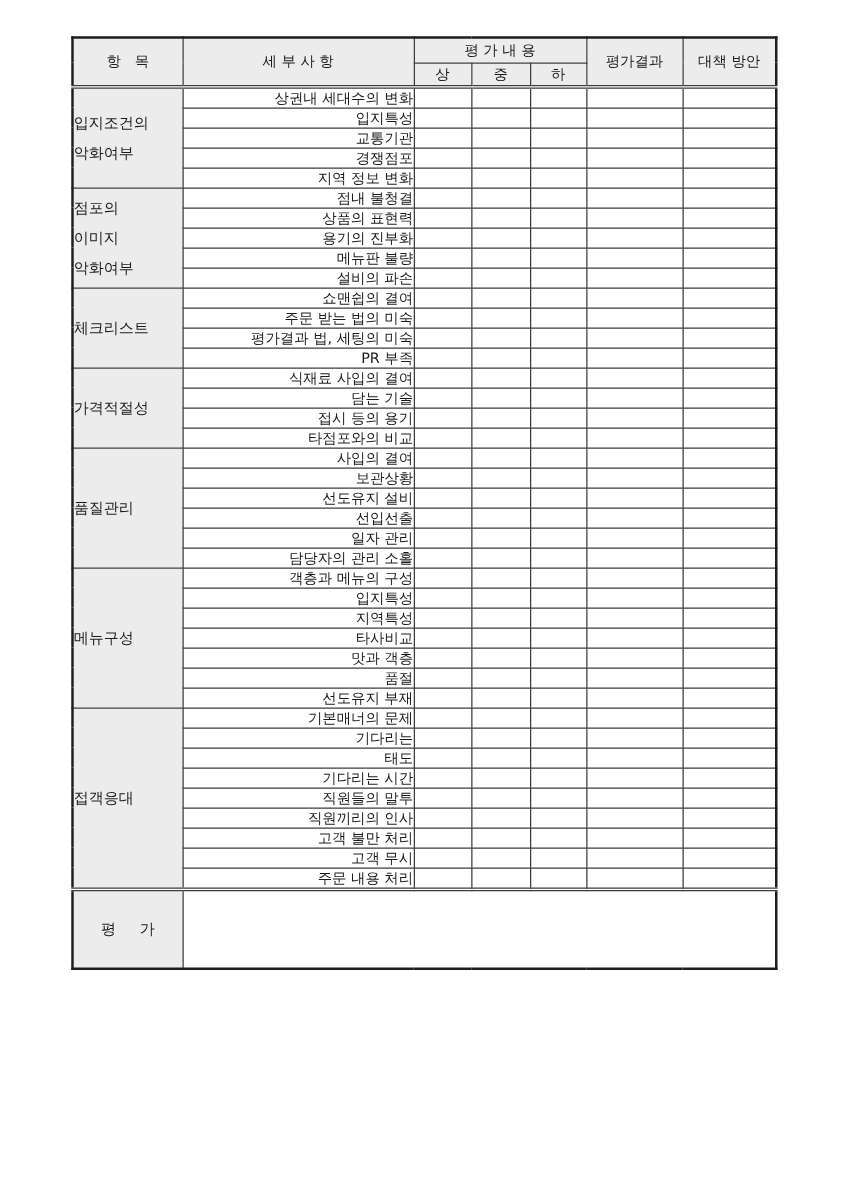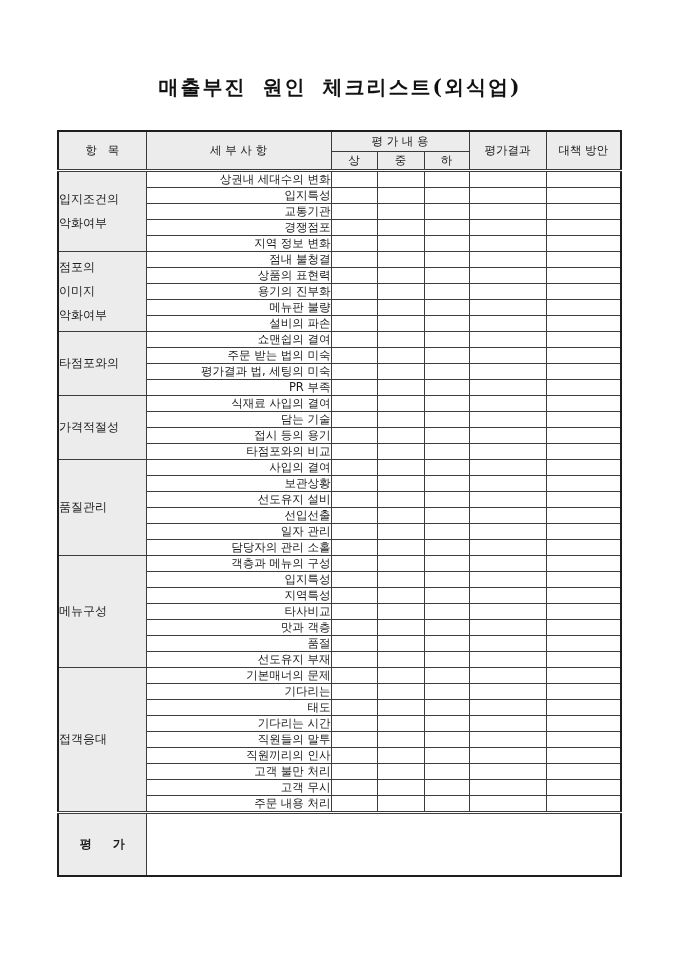--- a/index.html
+++ b/index.html
@@ -63,34 +63,33 @@
     line-height: 24px;
     font-size: 12px;
   }
   .checklist tbody td.detail {
     text-align: right;
     padding-left: 7px;
     font-size: 11.5px;
   }
   .checklist tbody td.blank { background: #ffffff; }
   .checklist tfoot td { border-top: 3px double var(--border); }
-  .checklist tfoot tr { height: 64px; font-weight: bold; }
+  .checklist tfoot tr { height: 64px; }
   .checklist tfoot td.footer-label {
     background: var(--bg-gray);
     text-align: center;
     white-space: pre;
     font-size: 12px;
   }
   .checklist tfoot td.footer-value { background: #ffffff; }
 </style>
 </head>
 <body>
 
 <div class="page">
-  <div class="title">매출부진 원인 체크리스트(외식업)</div>
 
   <table class="checklist">
     <colgroup>
       <col style="width:88px">
       <col style="width:185px">
       <col style="width:46px">
       <col style="width:47px">
       <col style="width:45px">
       <col style="width:77px">
       <col style="width:75px">
@@ -189,21 +188,21 @@
         </tr>
         <tr>
           <td class="detail">설비의 파손</td>
           <td class="blank"></td>
           <td class="blank"></td>
           <td class="blank"></td>
           <td class="blank"></td>
           <td class="blank"></td>
         </tr>
         <tr>
-          <td rowspan="4" class="cat">타점포와의</td>
+          <td rowspan="4" class="cat">체크리스트</td>
           <td class="detail">쇼맨쉽의 결여</td>
           <td class="blank"></td>
           <td class="blank"></td>
           <td class="blank"></td>
           <td class="blank"></td>
           <td class="blank"></td>
         </tr>
         <tr>
           <td class="detail">주문 받는 법의 미숙</td>
           <td class="blank"></td>

